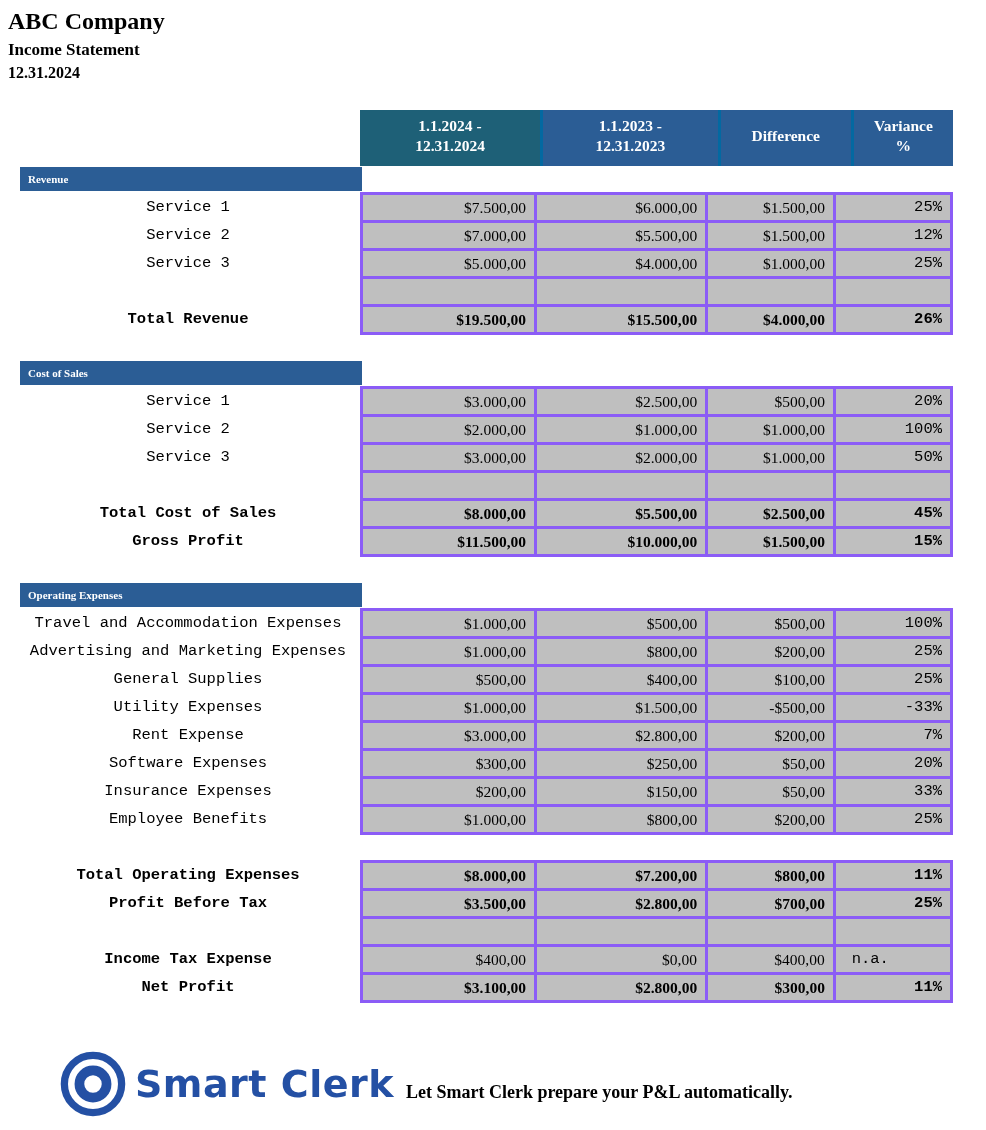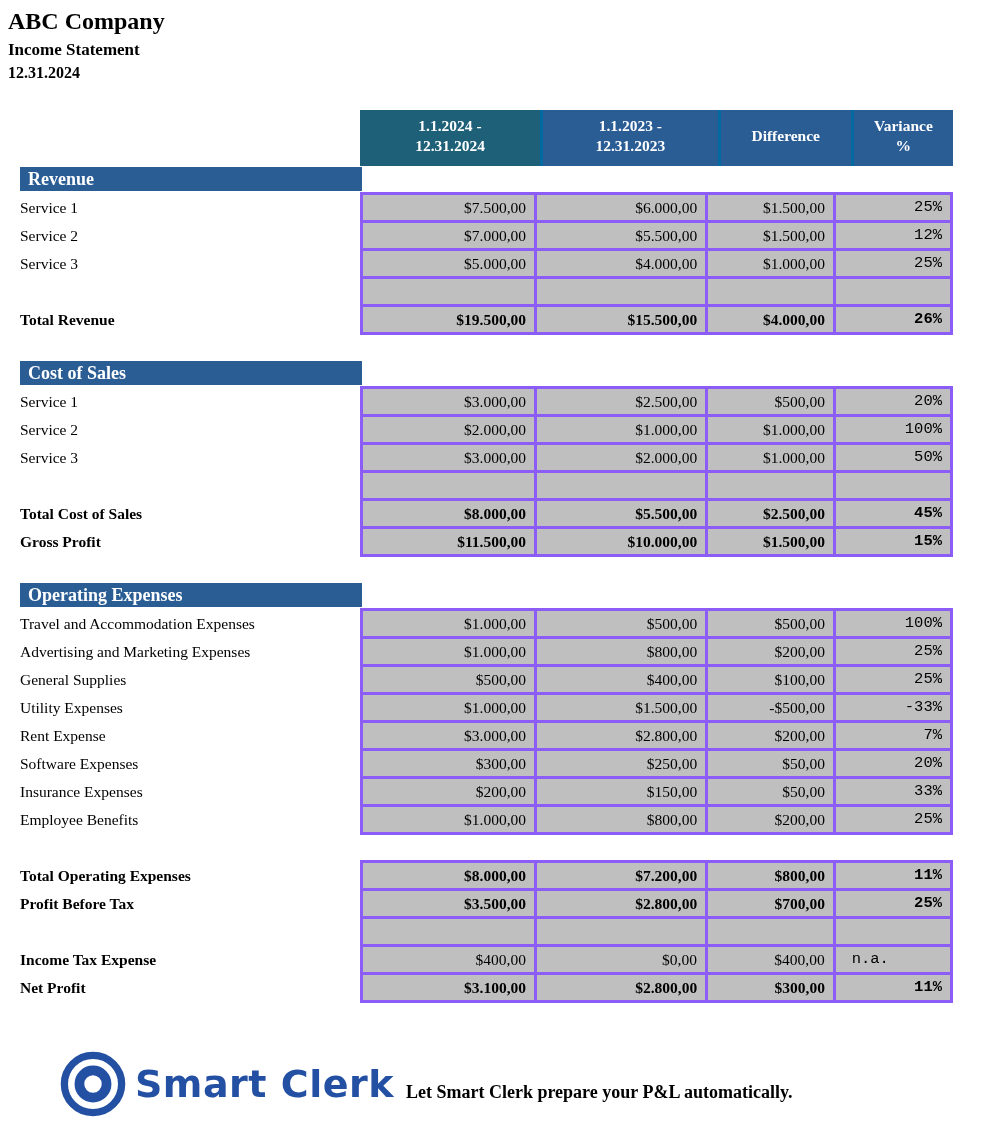--- a/index.html
+++ b/index.html
@@ -24,25 +24,25 @@
   .h-blue .hcell{background:#2B5D95;}
   .hc2{width:176px;}
   .hc3{width:131px;margin-left:3px;}
   .hc4{width:100px;margin-left:3px;}
 
   
   .sheet{margin-left:20px;}
   .bar-row{margin-top:26px;height:24px;}
   .section.first .bar-row{margin-top:1px;}
   .bar{width:342px;height:24px;background:#2B5D95;color:#fff;font-weight:bold;
-       font-size:18px;line-height:24px;padding-left:8px;box-sizing:border-box;}
+       font-size:11px;line-height:24px;padding-left:8px;box-sizing:border-box;}
   .block{display:flex;margin-top:1px;}
   .block + .block{margin-top:25px;}
   .labels{width:340px;box-sizing:border-box;padding:3px 4px 0 0;
-          display:flex;flex-direction:column;gap:3px;text-align:left;}
+          display:flex;flex-direction:column;gap:3px;text-align:center;font-family:Liberation Mono, monospace;}
   .lab{height:25px;line-height:25px;font-size:15.5px;white-space:nowrap;}
   .frame{width:593px;box-sizing:border-box;background:#8b5cf6;padding:3px;
          display:flex;flex-direction:column;gap:3px;}
   .vrow{display:flex;gap:3px;height:25px;}
   .cell{background:#BFBFBF;height:25px;line-height:25px;font-size:15.5px;
         text-align:right;padding-right:8px;box-sizing:border-box;white-space:nowrap;}
   .c1{width:177px;}
   .c2{width:174px;}
   .c3{width:129px;}
   .c4{width:118px;font-family:Liberation Mono, monospace;}

